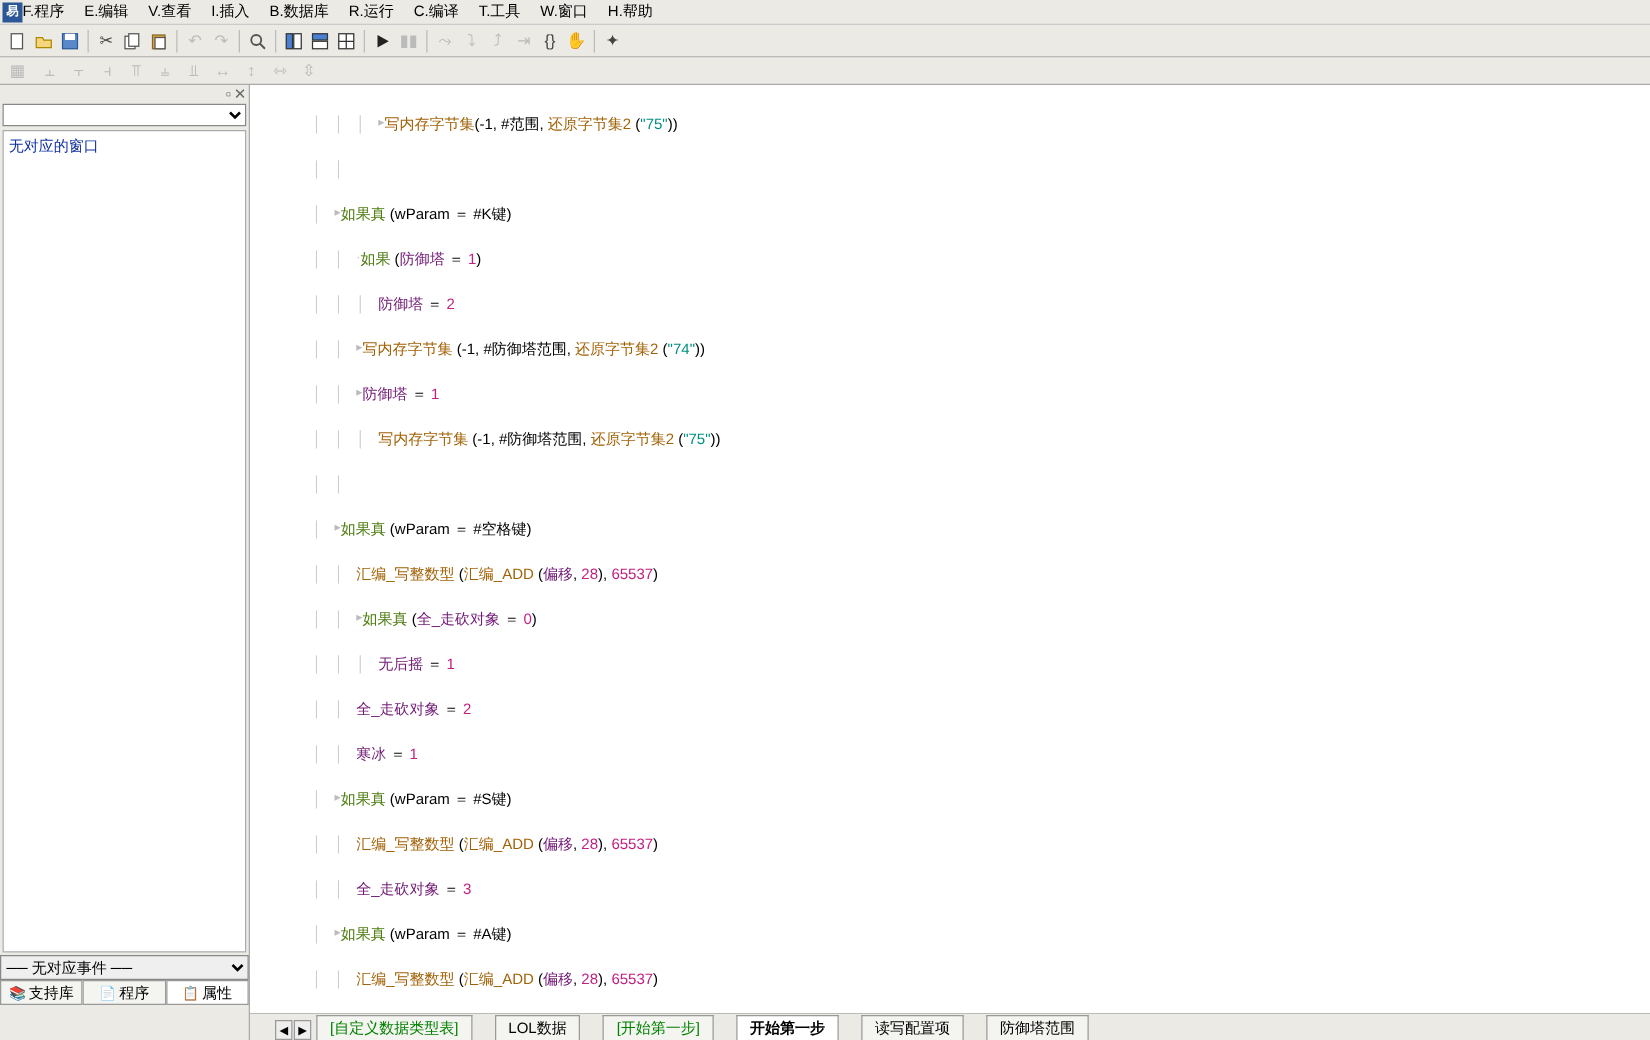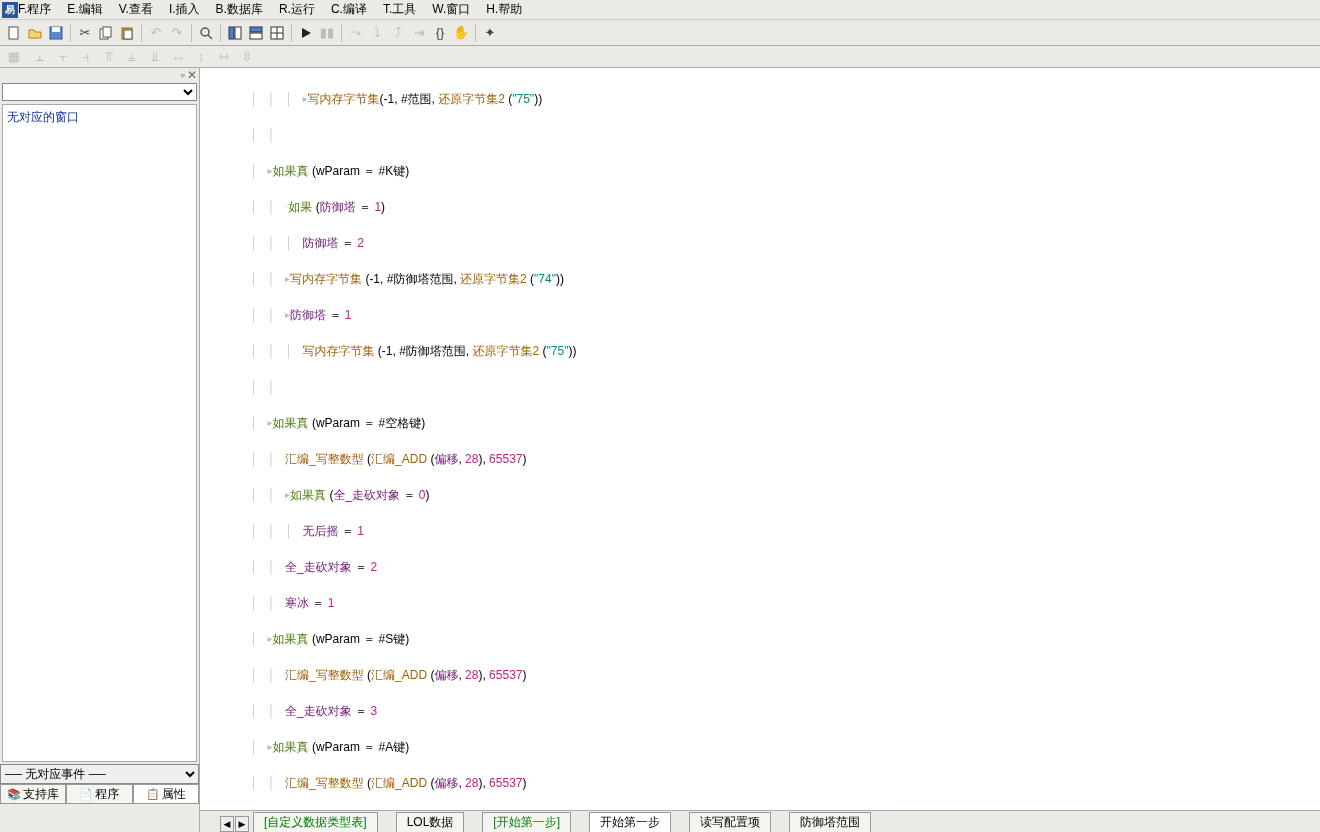--- a/index.html
+++ b/index.html
@@ -29,21 +29,21 @@
 .guide{color:#ccc;display:inline-block}
 .arrow{color:#bbb;font-size:10px}
 .kw{color:#4d7c0f}
 .id{color:#701a75}
 .fn{color:#a16207}
 .num{color:#c02080}
 .str{color:#009080}
 .const{color:#000000}
 .bottom-tabs{height:22px;background:#eceae5;display:flex;align-items:flex-end;padding-left:20px;border-top:1px solid #aaa}
 .btab{height:20px;padding:2px 10px;border:1px solid #999;border-bottom:none;margin-right:18px;background:#f4f4f0;font-size:12px;cursor:pointer;display:flex;align-items:center}
-.btab.active{background:#fff;font-weight:normal}
+.btab.active{background:#fff;font-weight:bold}
 .btab.green{color:#008000}
 .scroll-nav{display:flex;gap:1px;margin-right:4px}
 .scroll-btn{width:14px;height:16px;border:1px solid #999;background:#eee;font-size:9px;display:flex;align-items:center;justify-content:center;cursor:pointer}
 svg{display:block}
 </style>
 </head>
 <body>
 
 <div class="logo">易</div>
 

